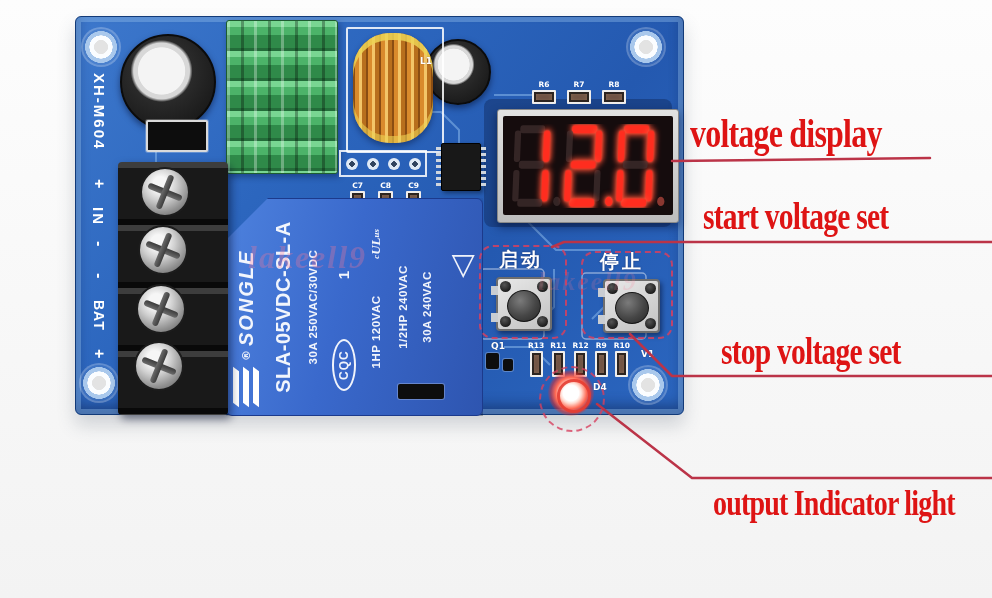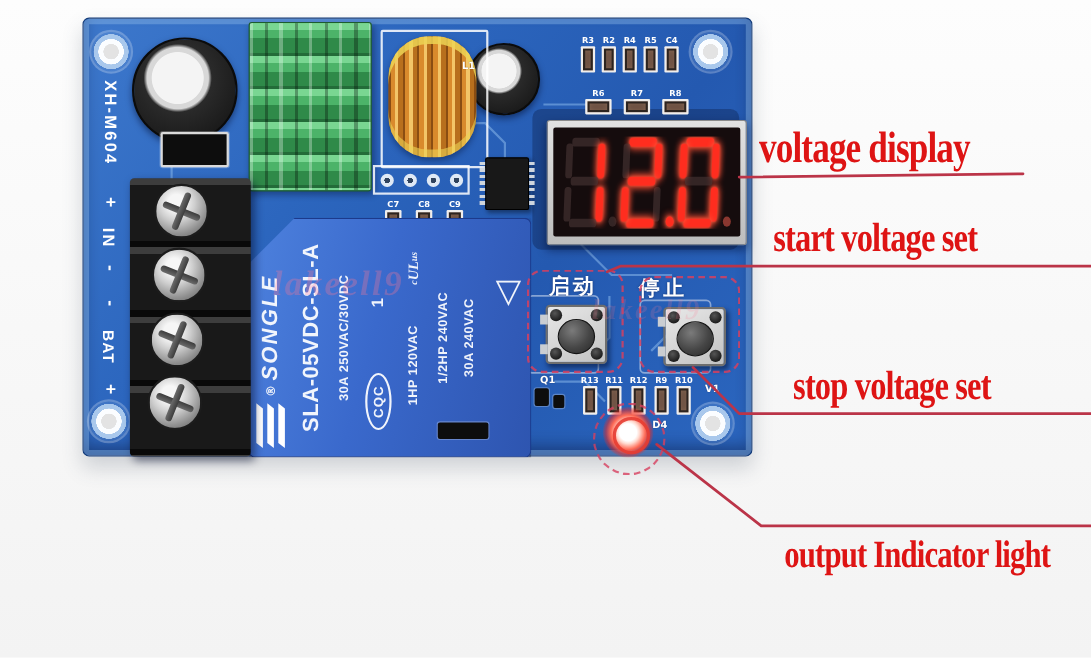--- a/index.html
+++ b/index.html
@@ -151,42 +151,20 @@
     <span class="ref" style="left:344px;top:16px;margin-top:24px;">L1</span>
     <div id="padrow">
         <i></i>
         <i></i>
         <i></i>
         <i></i>
       </div>
 
     <div id="ic"></div>
 
-    <div class="smd-row" id="smd-top1" style="left:452px;top:16px;gap:6px;">
-        <div class="smd">
-          <span class="lab">R3</span>
-          <span class="body" style="width: 9px; height: 20px;"></span>
-        </div>
-        <div class="smd">
-          <span class="lab">R2</span>
-          <span class="body" style="width: 9px; height: 20px;"></span>
-        </div>
-        <div class="smd">
-          <span class="lab">R4</span>
-          <span class="body" style="width: 9px; height: 20px;"></span>
-        </div>
-        <div class="smd">
-          <span class="lab">R5</span>
-          <span class="body" style="width: 9px; height: 20px;"></span>
-        </div>
-        <div class="smd">
-          <span class="lab">C4</span>
-          <span class="body" style="width: 9px; height: 20px;"></span>
-        </div>
-      </div>
     <div class="smd-row" id="smd-top2" style="left:456px;top:64px;gap:11px;">
         <div class="smd">
           <span class="lab">R6</span>
           <span class="body" style="width: 20px; height: 10px;"></span>
         </div>
         <div class="smd">
           <span class="lab">R7</span>
           <span class="body" style="width: 20px; height: 10px;"></span>
         </div>
         <div class="smd">
@@ -330,21 +308,21 @@
     <div class="btn-label" style="left:404px;top:230px;width:82px;text-align:center;">启动</div>
     <div class="btn" style="left:420px;top:260px;">
       <span class="pin" style="top:7px;"></span>
         <span class="pin" style="bottom:7px;"></span>
       <span class="corner" style="left:2px;top:2px;"></span>
         <span class="corner" style="right:2px;top:2px;"></span>
       <span class="corner" style="left:2px;bottom:2px;"></span>
         <span class="corner" style="right:2px;bottom:2px;"></span>
       <span class="plunger"></span>
     </div>
-    <div class="btn-label" style="left:484px;top:232px;width:86px;text-align:center;">停止</div>
+    <div class="btn-label" style="left:524px;top:232px;width:86px;">停止</div>
     <div class="btn" style="left:527px;top:262px;width:53px;">
       <span class="pin" style="top:7px;"></span>
         <span class="pin" style="bottom:7px;"></span>
       <span class="corner" style="left:2px;top:2px;"></span>
         <span class="corner" style="right:2px;top:2px;"></span>
       <span class="corner" style="left:2px;bottom:2px;"></span>
         <span class="corner" style="right:2px;bottom:2px;"></span>
       <span class="plunger"></span>
     </div>
 

